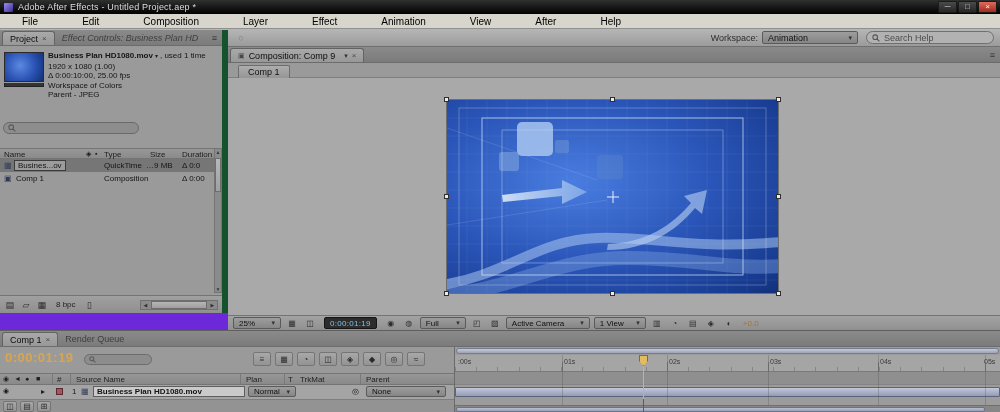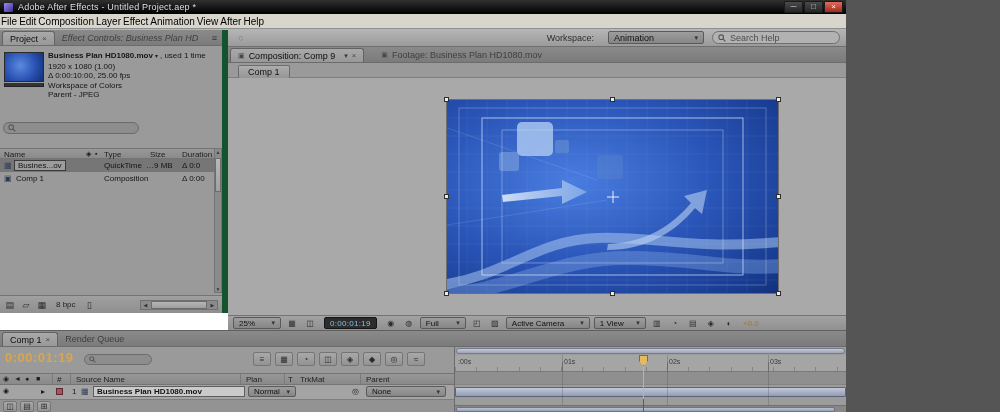--- a/index.html
+++ b/index.html
@@ -1,43 +1,43 @@
 <!DOCTYPE html>
 <html><head>
 <meta charset="utf-8">
 <style>
   *{margin:0;padding:0;box-sizing:border-box;}
   html,body{background:#555;}
-  .app{position:relative;width:846px;height:412px;overflow:hidden;background:#ffffff;
+  .app{position:relative;width:1000px;height:412px;overflow:hidden;background:#6d28d9;
        font-family:"Liberation Sans",sans-serif;font-size:9px;color:#111;}
 
   
   .titlebar{position:absolute;left:0;top:0;width:100%;height:14px;background:linear-gradient(#303030,#000);
             display:flex;align-items:center;color:#dcdcdc;}
   .app-icon{width:9px;height:9px;margin:0 5px 0 4px;border-radius:1px;background:linear-gradient(135deg,#9b8cf0,#3b2d91);}
   .title-text{font-size:9px;letter-spacing:.2px;}
   .win-controls{margin-left:auto;display:flex;align-items:center;height:100%;}
   .win-btn{width:19px;height:12px;margin-right:1px;display:flex;align-items:center;justify-content:center;
            font-size:8px;line-height:1;color:#cfcfcf;background:linear-gradient(#4a4a4a,#262626);
            border:1px solid #1a1a1a;border-radius:1px;}
   .win-btn.close{background:linear-gradient(#e06a5a,#a02a1e);color:#fff;margin-right:3px;}
 
   
   .menubar{position:absolute;left:0;top:14px;width:100%;height:15px;background:#d8d5cd;border-bottom:1px solid #8f8f8f;
            display:flex;align-items:center;font-size:10px;color:#000;}
-  .menu-item{padding:0 1px;height:100%;display:flex;align-items:center;text-align:center;}
+  .menu-item{padding:0 22px;height:100%;display:flex;align-items:center;text-align:center;}
 
   
   .toolbar{position:absolute;left:0;top:29px;width:100%;height:18px;background:linear-gradient(#b6b6b6,#9b9b9b);
            border-bottom:1px solid #6f6f6f;display:flex;align-items:center;padding:0 4px;}
   .tool{width:16px;height:14px;display:flex;align-items:center;justify-content:center;font-size:9px;color:#222;}
   .tool.disabled{color:#7d7d7d;}
   .tb-sep{width:1px;height:12px;background:#7c7c7c;margin:0 3px;}
   .tb-spacer{flex:1;}
-  .ws-label{color:#2e2e2e;margin-right:14px;}
+  .ws-label{color:#2e2e2e;margin-right:4px;}
   .dropdown{height:13px;background:linear-gradient(#9d9d9d,#868686);border:1px solid #5a5a5a;border-radius:2px;
             display:flex;align-items:center;padding:0 5px;color:#101010;}
   .dd-arrow{font-size:7px;color:#333;margin-left:auto;padding-left:5px;}
   .ws-dd{width:96px;margin-right:8px;}
   .searchbox{width:128px;height:13px;background:#b2b2b2;border:1px solid #6f6f6f;border-radius:7px;
              display:flex;align-items:center;padding:0 5px;color:#4c4c4c;margin-right:2px;gap:4px;}
 
   
   .tabbar{position:absolute;top:0;left:0;right:0;height:16px;background:linear-gradient(#8a8a8a,#7b7b7b);
           border-bottom:1px solid #6c6c6c;display:flex;align-items:flex-end;padding-left:2px;}
@@ -274,24 +274,20 @@
     </div>
   </div>
 
   <div class="comp-panel">
     <div class="tabbar">
       <div class="tab active">
         <span class="panel-tab-icon">▣</span>
         <span>Composition: Comp 9</span>
         <span class="dd-arrow">▾</span>
         <span class="tab-close">×</span>
-      </div>
-      <div class="tab" style="margin-left:10px">
-        <span class="panel-tab-icon">▣</span>
-        <span>Footage: Business Plan HD1080.mov</span>
       </div>
       <span class="panel-menu">≡</span>
     </div>
 
     <div class="cp-chipbar">
       <div class="cp-chip">
         <span>Comp 1</span>
       </div>
     </div>
 

